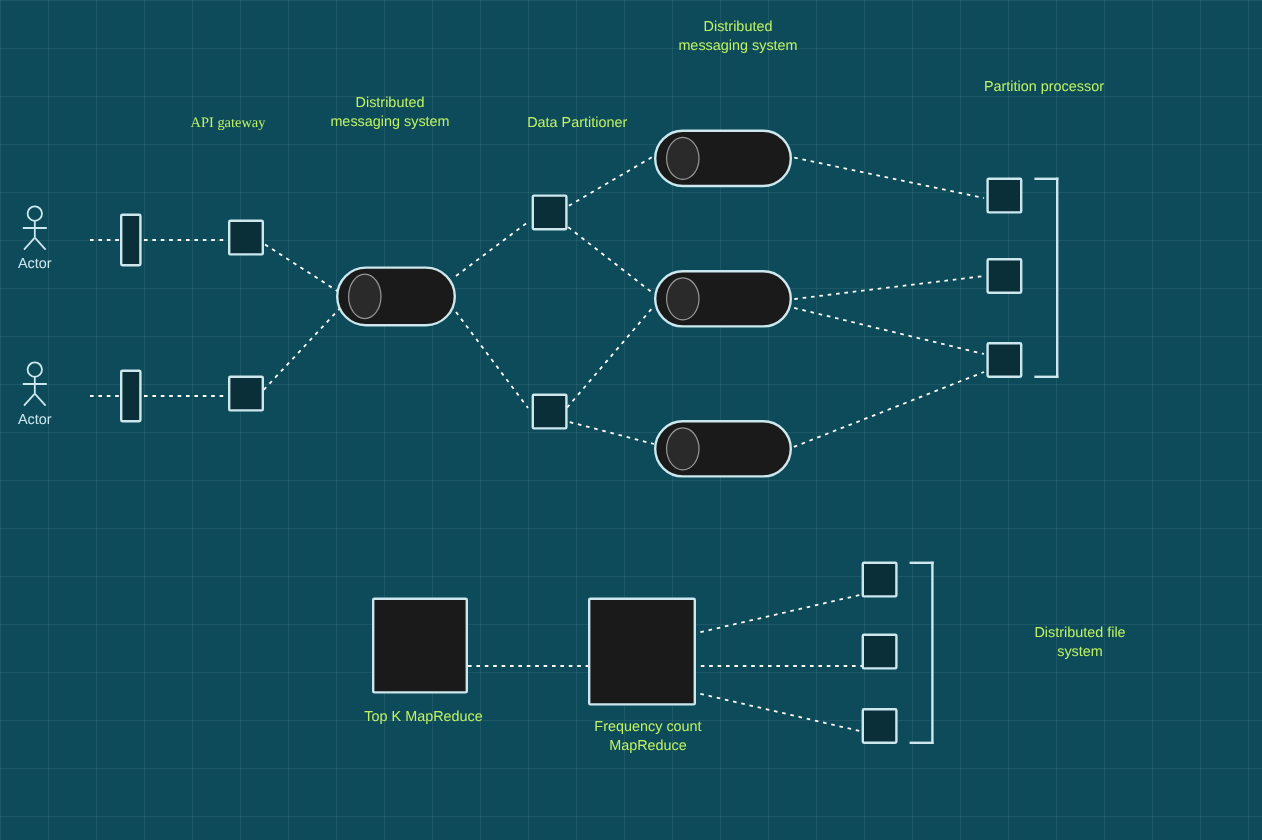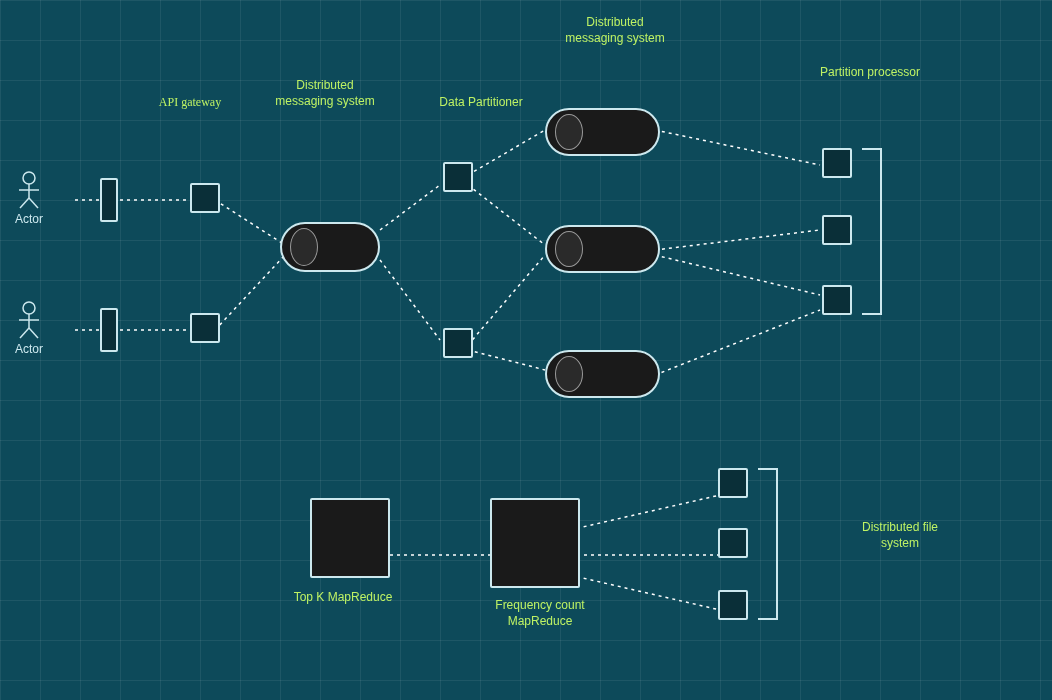--- a/index.html
+++ b/index.html
@@ -214,21 +214,21 @@
 
 <div class="rect-node" style="left:822px; top:148px; width:30px; height:30px;"></div>
 <div class="rect-node" style="left:822px; top:215px; width:30px; height:30px;"></div>
 <div class="rect-node" style="left:822px; top:285px; width:30px; height:30px;"></div>
 
 <div style="position:absolute; left:862px; top:148px; width:20px; height:167px; border-right:2px solid #cce8ee; border-top:2px solid #cce8ee; border-bottom:2px solid #cce8ee;"></div>
 
 <div class="big-square" style="left:310px; top:498px; width:80px; height:80px;"></div>
 <div class="big-square" style="left:490px; top:498px; width:90px; height:90px;"></div>
 
-<div class="label" style="left:288px; top:590px; width:110px;">Top K
+<div class="label" style="left:298px; top:590px; width:110px;">Top K
 MapReduce</div>
 
 <div class="label" style="left:475px; top:598px; width:130px;">Frequency
 count
 MapReduce</div>
 
 <div class="rect-node" style="left:718px; top:468px; width:30px; height:30px;"></div>
 <div class="rect-node" style="left:718px; top:528px; width:30px; height:30px;"></div>
 <div class="rect-node" style="left:718px; top:590px; width:30px; height:30px;"></div>
 

